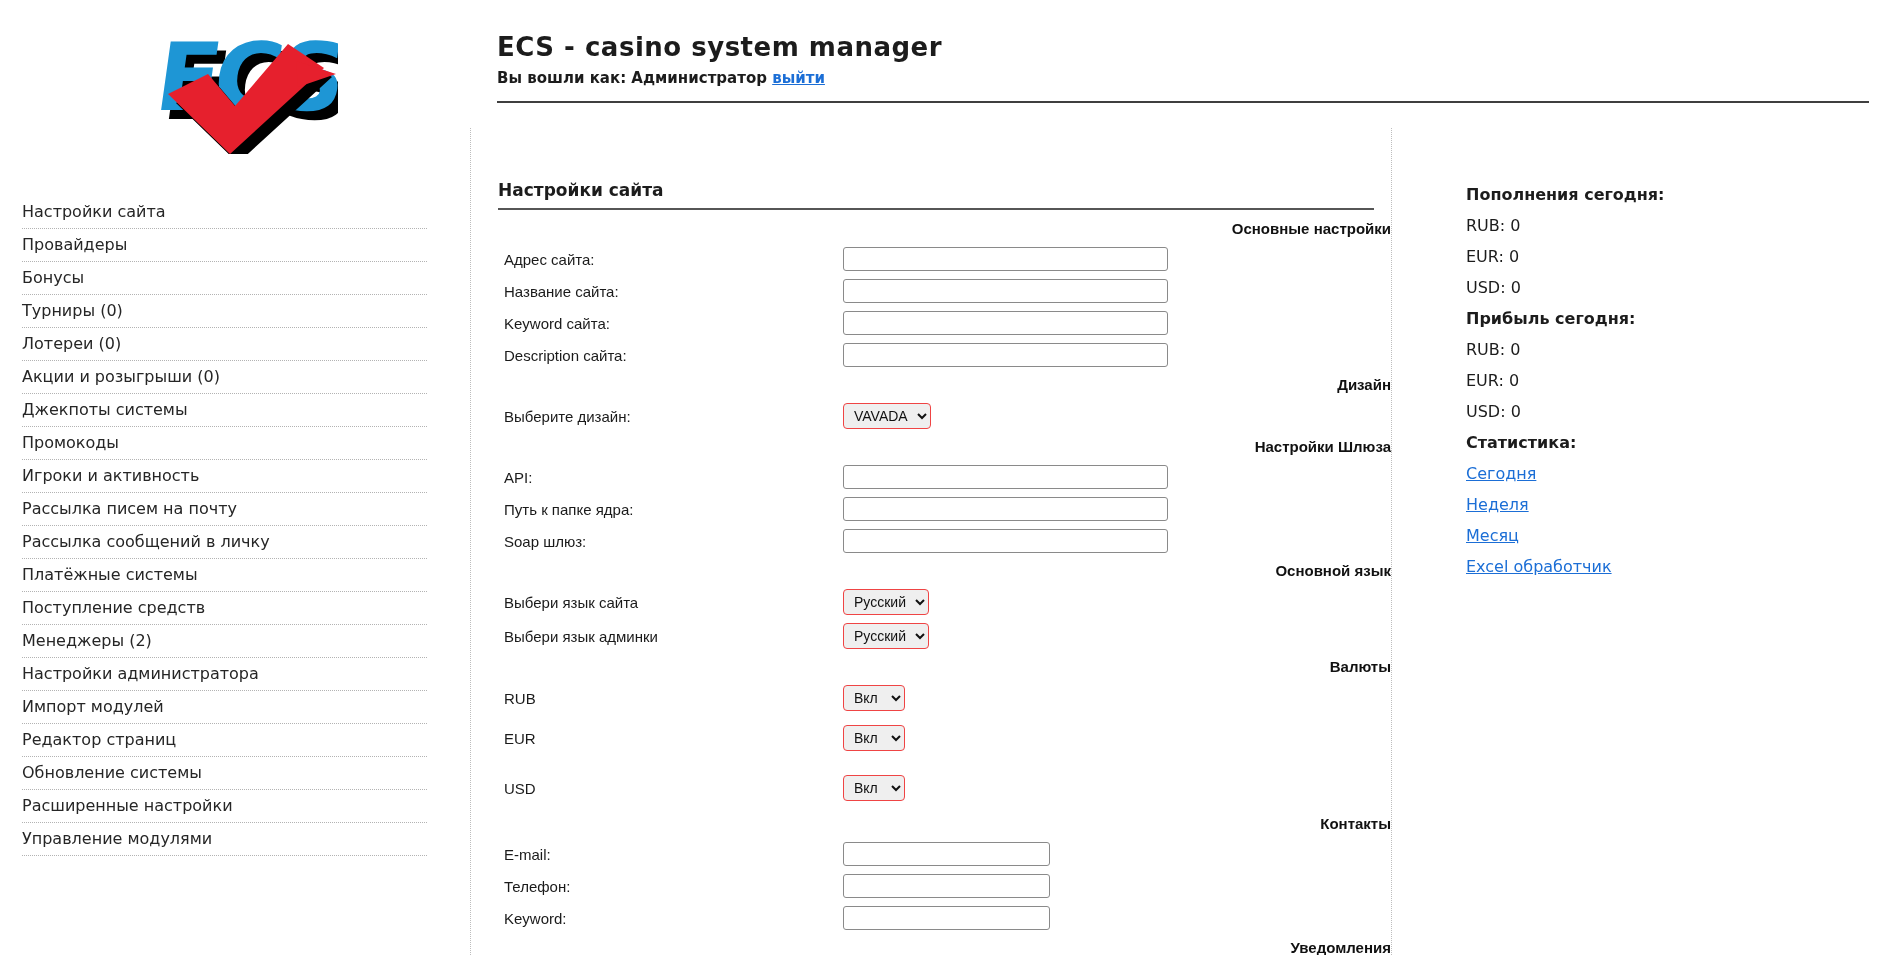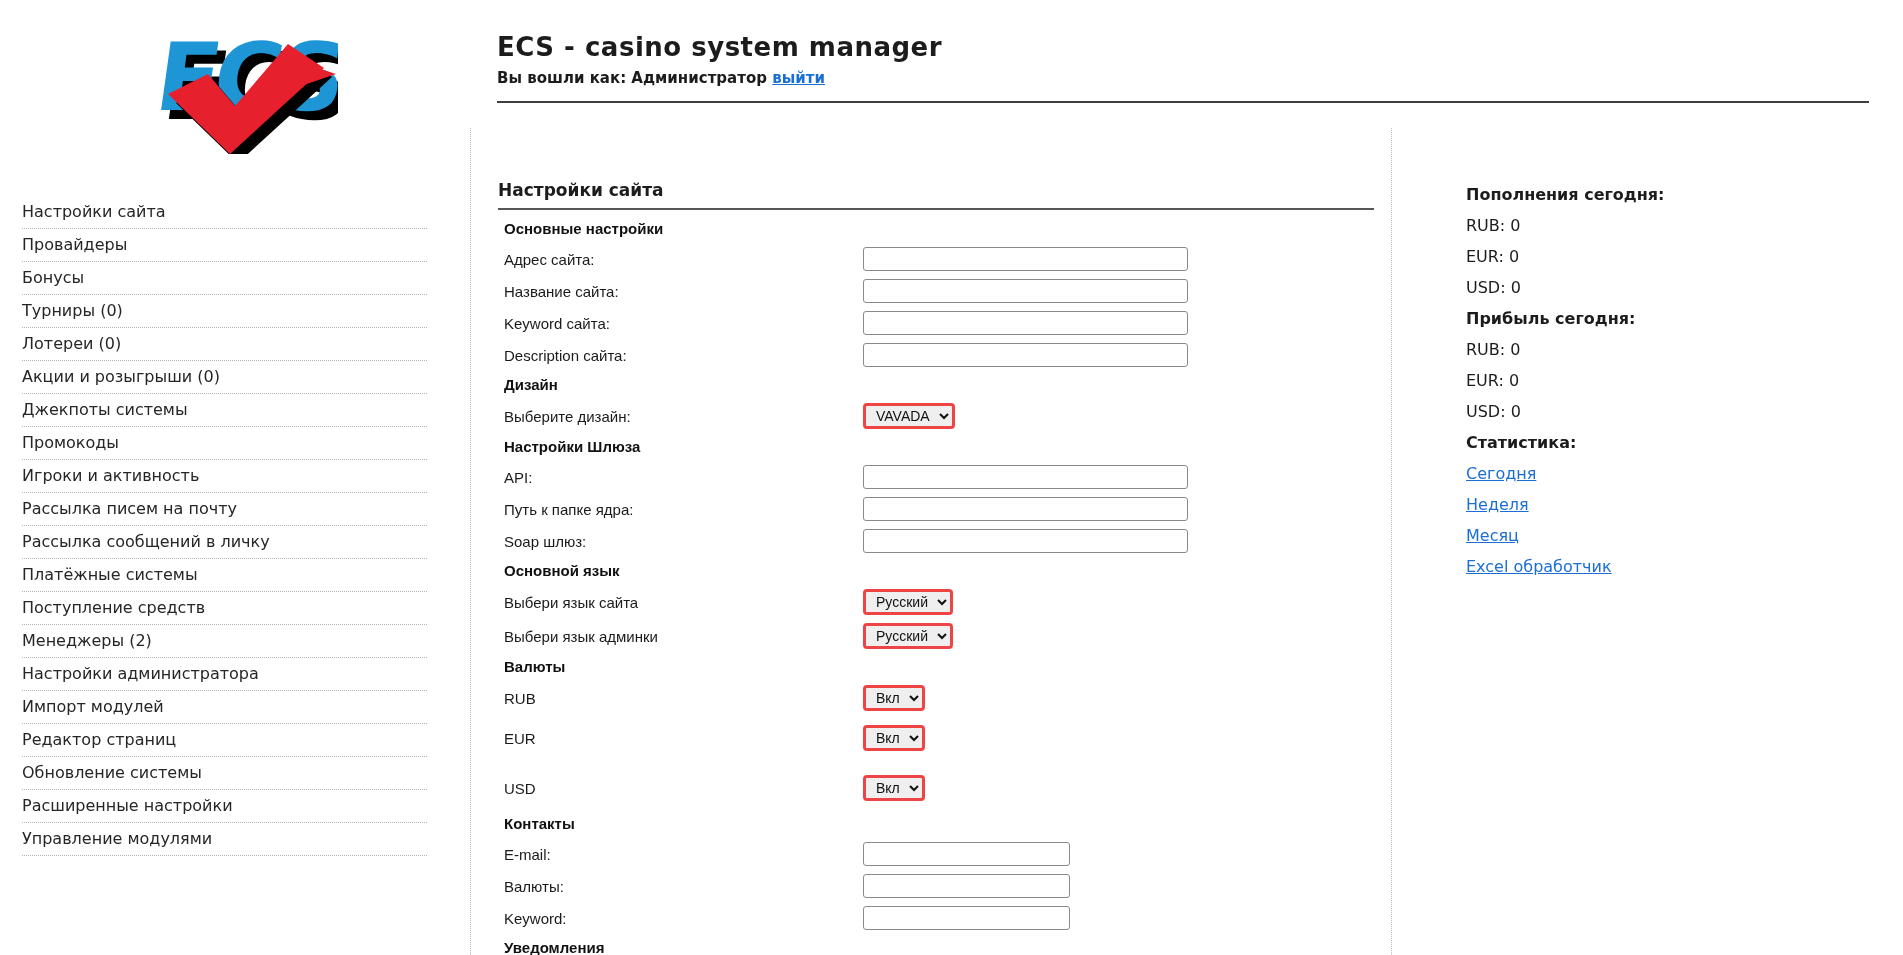--- a/index.html
+++ b/index.html
@@ -30,33 +30,33 @@
 
   
   .main{
     position:absolute;left:470px;top:128px;width:922px;height:827px;
     border-left:1px dotted #bdbdbd;border-right:1px dotted #bdbdbd;
     padding:52px 0 0 27px;
   }
   .main-title{font-size:17px;font-weight:bold;margin:0 0 8px 0;}
   .main-title-rule{width:876px;height:2px;background:#565656;margin-bottom:10px;}
   .form-area{font-family:"Liberation Sans",sans-serif;padding-left:6px;}
-  .section-title{font-size:15px;font-weight:bold;color:#111;margin:9px 0 9px 0;line-height:18px;}
-  .form-row{display:flex;align-items:center;margin-bottom:8px;min-height:24px;gap:20px;}
+  .section-title{font-size:15px;font-weight:bold;color:#111;margin:9px 0 9px 0;line-height:18px;text-align:right;}
+  .form-row{display:flex;align-items:center;margin-bottom:8px;min-height:24px;}
   .form-row.gap-md{margin-bottom:14px;}
   .form-row.gap-lg{margin-bottom:24px;}
   .form-label{width:339px;flex:0 0 339px;font-size:15px;color:#1a1a1a;}
   .form-input{
     width:325px;height:24px;border:1px solid #8a8a8a;border-radius:3px;
     background:#fff;font-size:14px;padding:0 5px;outline:none;
     font-family:"Liberation Sans",sans-serif;
   }
   .form-input.narrow{width:207px;}
   .form-select{
-    height:26px;min-width:62px;background:#efefef;border:3px solid #ef4444;
+    height:26px;min-width:62px;background:#efefef;border:1px solid #ef4444;
     border-radius:4px;font-size:14px;padding:1px 6px;
     font-family:"Liberation Sans",sans-serif;color:#111;
   }
 
   
   .right-panel{position:absolute;left:1448px;top:128px;width:510px;padding:51px 0 0 18px;}
   .rp-line{font-size:16px;line-height:31px;height:31px;white-space:nowrap;}
   .rp-title{font-weight:bold;}
   .rp-link a{color:var(--link);text-decoration:underline;cursor:pointer;}
 </style>
@@ -169,21 +169,21 @@
       <div class="form-row gap-md">
         <label class="form-label">USD</label>
         <select class="form-select"><option>Вкл</option></select>
       </div>
       <div class="section-title">Контакты</div>
       <div class="form-row">
         <label class="form-label">E-mail:</label>
         <input type="text" class="form-input narrow" style="">
       </div>
       <div class="form-row">
-        <label class="form-label">Валюты:</label>
+        <label class="form-label">Телефон:</label>
         <input type="text" class="form-input narrow" style="">
       </div>
       <div class="form-row">
         <label class="form-label">Keyword:</label>
         <input type="text" class="form-input narrow" style="">
       </div>
       <div class="section-title">Уведомления</div>
     </div>
 </main>
 

